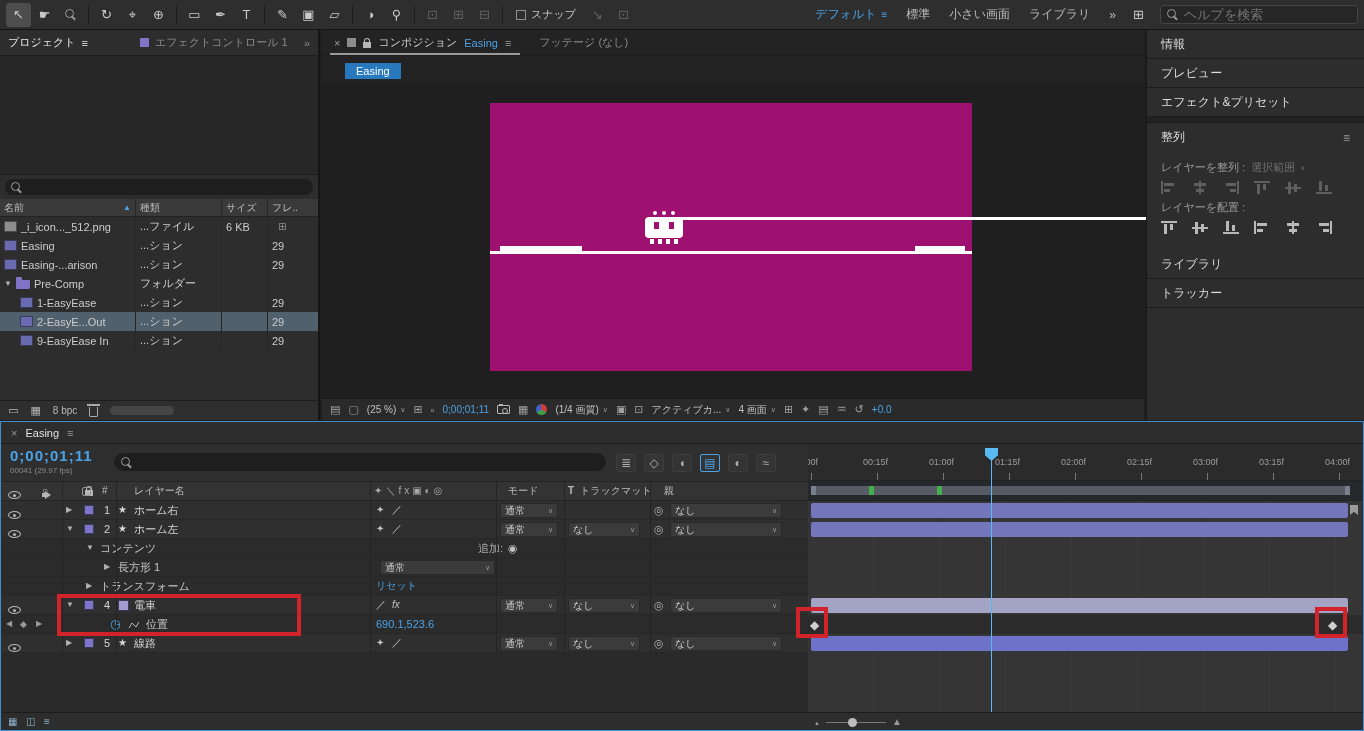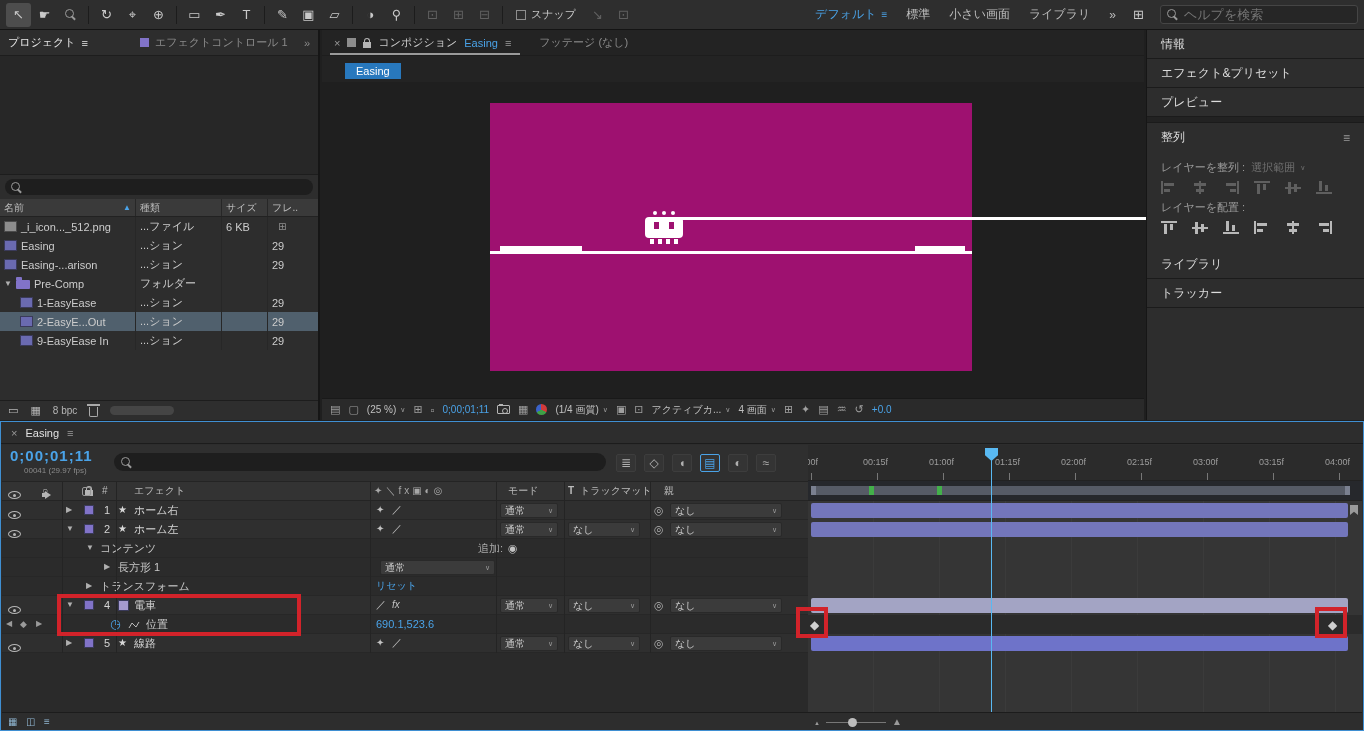--- a/index.html
+++ b/index.html
@@ -120,21 +120,21 @@
 
   
   .timeline { position:absolute; left:0; top:421px; width:1364px; height:310px; background:#2d2d2d; border:1px solid #3f8fd2; }
   .ttab { height:22px; display:flex; align-items:center; gap:8px; padding:0 10px; border-bottom:1px solid #1c1c1c; color:#e2e2e2; }
   .tl-left { position:absolute; left:1px; top:23px; width:806px; bottom:18px; background:#2f2f2f; overflow:hidden; }
   .tl-graph { position:absolute; left:807px; top:23px; right:1px; bottom:18px; overflow:hidden; background:#353535;
     background-image:repeating-linear-gradient(to right, transparent 0 65px, #3b3b3b 65px 66px); }
   .tl-bottom { position:absolute; left:1px; right:1px; bottom:1px; height:17px; background:#2d2d2d; border-top:1px solid #1c1c1c; }
   .tcontrols { position:absolute; left:0; top:0; width:806px; height:36px; }
   .bigtime { position:absolute; left:8px; top:2px; font-size:15px; letter-spacing:1px; color:#4aa3e8; font-weight:bold; }
-  .frameinfo { position:absolute; left:22px; top:21px; font-size:8px; color:#8a8a8a; }
+  .frameinfo { position:absolute; left:8px; top:21px; font-size:8px; color:#8a8a8a; }
   .tsearch { position:absolute; left:112px; top:8px; width:492px; height:18px; background:#1e1e1e; border-radius:9px;
     display:flex; align-items:center; gap:6px; padding:0 7px; }
   .tsearch input { background:transparent; border:none; outline:none; width:100%; color:#aaa; font-size:10px;
     font-family:"Liberation Sans","DejaVu Sans",sans-serif; }
   .ticon { position:absolute; top:9px; width:20px; height:18px; display:flex; align-items:center; justify-content:center; color:#b0b0b0; font-size:12px; border:1px solid #3d3d3d; border-radius:2px; background:#343434; }
   .ticon.active { color:#4aa3e8; border-color:#4aa3e8; }
   .thead { position:absolute; left:0; top:36px; width:806px; height:20px; background:#333333; border-top:1px solid #242424; border-bottom:1px solid #242424; font-size:10px; color:#bcbcbc; }
   .thead span, .thead i { line-height:18px; }
   .trows { position:absolute; left:0; top:56px; width:806px; bottom:0; }
   .trow { position:relative; height:19px; background:#2f2f2f; border-bottom:1px solid #272727; font-size:11px; color:#d4d4d4; line-height:18px; }
@@ -409,22 +409,22 @@
       <span class="ic">✦</span>
       <span class="ic">▤</span>
       <span class="ic">♒</span>
       <span class="ic">↺</span>
       <span class="blue">+0.0</span>
     </div>
   </div>
 
   <div class="sidebar">
     <div class="sitem">情報</div>
+    <div class="sitem">プレビュー</div>
     <div class="sitem">エフェクト&amp;プリセット</div>
-    <div class="sitem">プレビュー</div>
     <div class="sgap"></div>
     <div class="align-head">
       <span>整列</span>
       <span style="color:#9a9a9a">≡</span>
     </div>
     <div class="align-body">
       <div class="align-row">
         <span>レイヤーを整列 :</span>
         <span class="align-val">
           <span>選択範囲</span>
@@ -526,21 +526,21 @@
         <div class="ticon" style="left:754px">≈</div>
       </div>
 
       <div class="thead">
         <span class="eye abs" style="left:6px;top:6px"></span>
         <span class="spk abs" style="left:24px;top:6px"></span>
         <span class="abs" style="left:40px">○</span>
         <span class="lockico abs" style="left:54px;top:3px"></span>
         <span class="lblico abs" style="left:80px;top:5px"></span>
         <span class="abs" style="left:100px">#</span>
-        <span class="abs" style="left:132px">エフェクト</span>
+        <span class="abs" style="left:132px">レイヤー名</span>
         <span class="abs" style="left:372px;letter-spacing:3px;color:#a8a8a8">✦＼fx▣◐◎</span>
         <span class="abs" style="left:506px">モード</span>
         <span class="abs" style="left:566px;font-weight:bold">T</span>
         <span class="abs" style="left:578px">トラックマット</span>
         <span class="abs" style="left:662px">親</span>
       </div>
 
       <div class="trows">
 
         <div class="trow">

